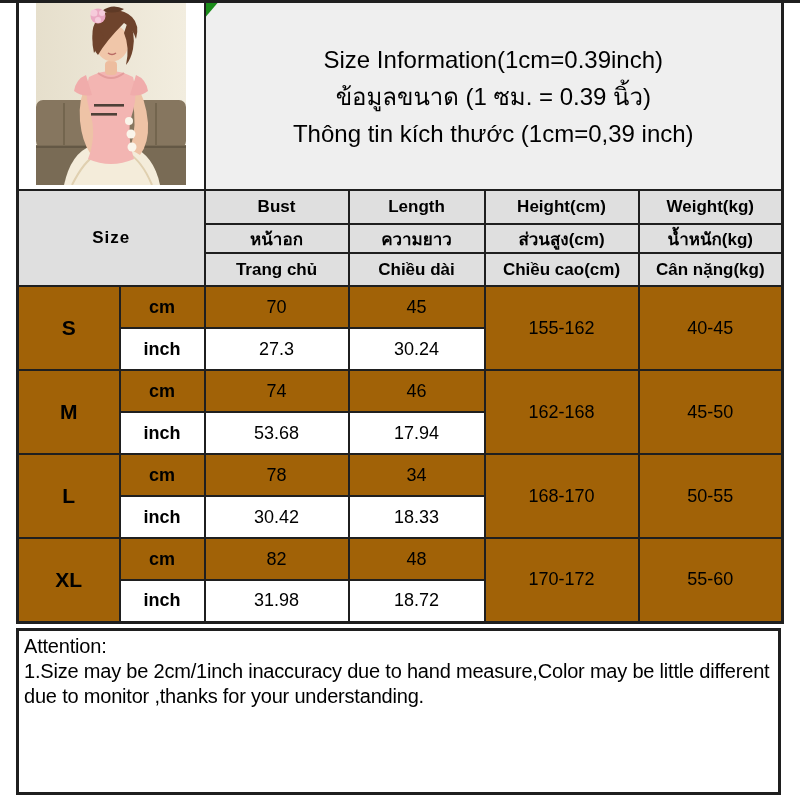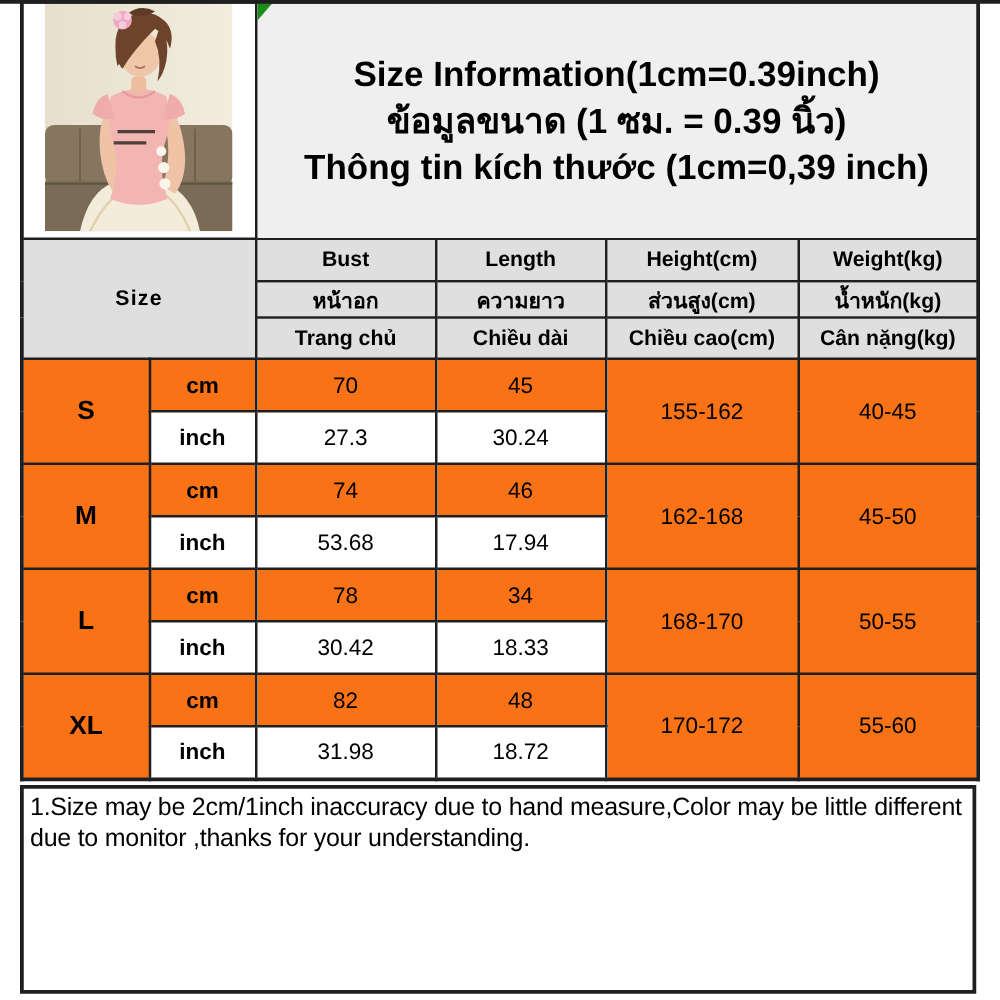--- a/index.html
+++ b/index.html
@@ -20,37 +20,37 @@
     border:2px solid #1f1f1f;
     text-align:center;vertical-align:middle;
     padding:0;overflow:hidden;
   }
 
   
   tr.r-top{height:188px;}
   td.photo-cell{background:#ffffff;}
   td.title-cell{
     background:#efefef;position:relative;
-    font-weight:bold;font-size:28px;line-height:37px;
+    font-weight:normal;font-size:24px;line-height:37px;
   }
   .corner-marker{
     position:absolute;top:0;left:0;width:12px;height:14px;
     background:#1a8c1a;
     clip-path:polygon(0 0,100% 0,0 100%);
   }
 
   
   tr.r-h1{height:34px;} tr.r-h2{height:28px;} tr.r-h3{height:33px;}
   tr.hdr td{background:#dfdfdf;font-weight:bold;font-size:17px;}
   td.size-hdr{background:#dfdfdf;font-weight:bold;font-size:36px;letter-spacing:1px;}
 
   
   tr.data-row{height:42px;}
   td.size-label{background:#e0e0e0;font-weight:bold;font-size:21px;}
-  tr.cm-row td{background:#f97316;}
+  tr.cm-row td{background:#a16207;}
   tr.inch-row td{background:#ffffff;border-top-width:1px;margin-left:17px;}
   td.unit{font-weight:bold;font-size:18px;}
   td.val,td.range{font-size:18px;}
 
   
   .attention{
     position:absolute;left:16px;top:628px;width:765px;height:167px;
     box-sizing:border-box;border:3px solid #1f1f1f;background:#fff;
     text-align:left;font-size:20px;line-height:25px;
     padding:3px 5px;letter-spacing:-0.2px;
@@ -193,15 +193,16 @@
     </tr>
     <tr class="data-row inch-row">
       <td class="unit">inch</td>
       <td class="val">31.98</td>
       <td class="val">18.72</td>
     </tr>
   </tbody>
     </table>
 
   <div class="attention">
+    <div>Attention:</div>
     <div>1.Size may be 2cm/1inch inaccuracy due to hand measure,Color may be little different due to monitor ,thanks for your understanding.</div>
   </div>
 </div>
 
 </body></html>

